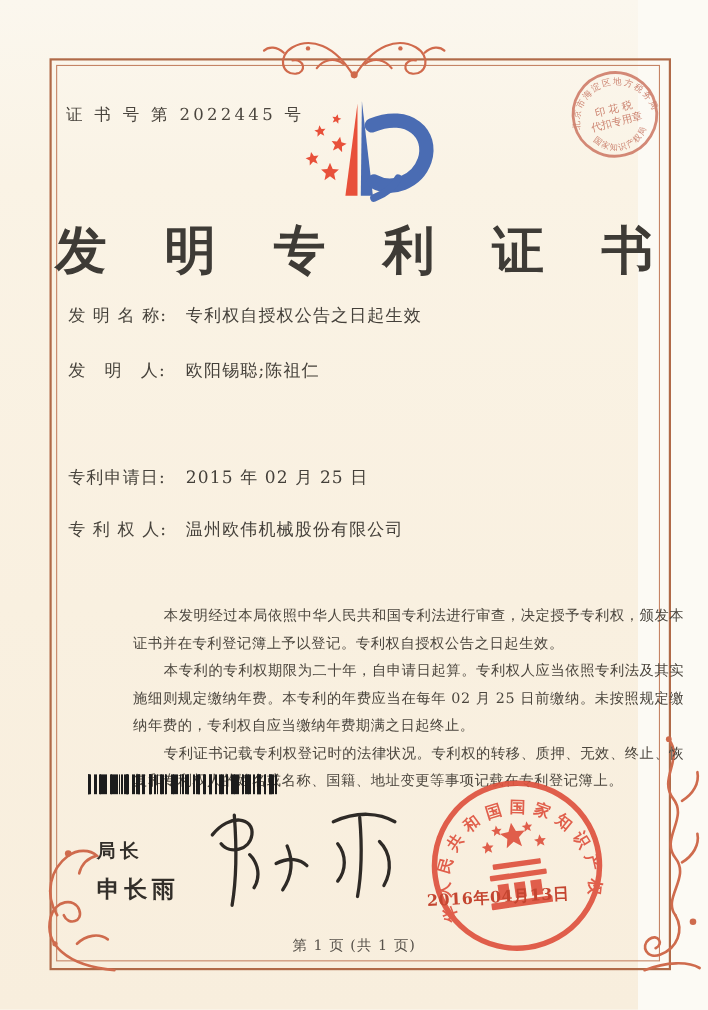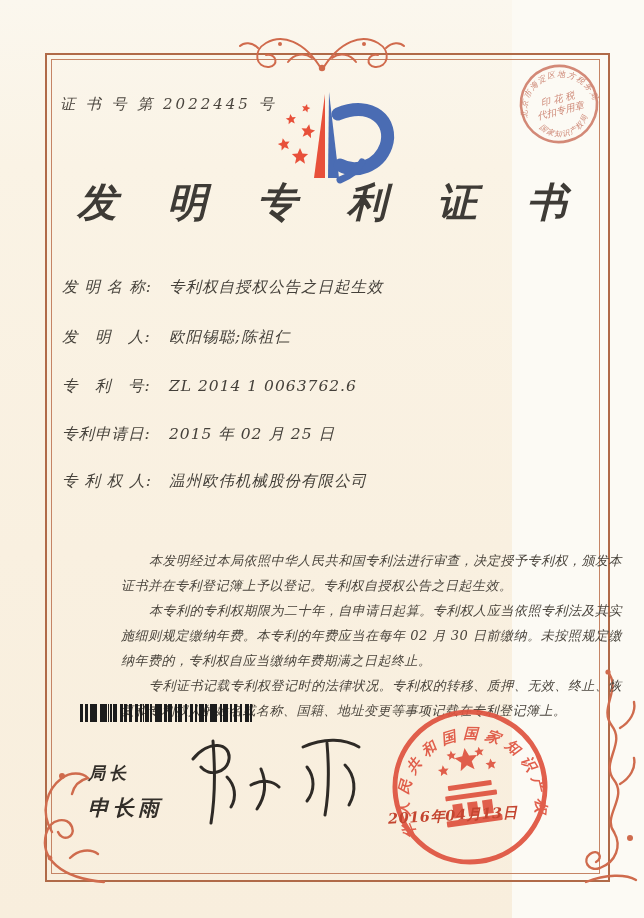--- a/index.html
+++ b/index.html
@@ -3,23 +3,22 @@
 <meta charset="utf-8">
 <style>
   html,body{margin:0;padding:0;}
   body{
     width:644px;height:918px;
     background:#fcfaf4;
     font-family:"DejaVu Serif","Liberation Serif",serif;
     overflow:hidden;
   }
   .sheet{
-    position:relative;width:512px;height:918px;
+    position:relative;width:580px;height:918px;
     background:linear-gradient(180deg,#fbf7ee 0%,#faf3e5 18%,#f9f0e0 60%,#f8eedd 100%);
-    font-style:italic;
   }
   
   .frame-outer{
     position:absolute;left:45px;top:53px;width:561px;height:825px;
     border:2px solid #b06a48;
   }
   .frame-inner{
     position:absolute;left:51px;top:59px;width:547px;height:813px;
     border:1px solid #c58465;
   }
@@ -28,22 +27,22 @@
   .cert-no{
     position:absolute;left:60px;top:95px;
     font-size:15px;letter-spacing:3px;color:#4a453e;
   }
   .logo{position:absolute;left:250px;top:86px;width:152px;height:102px;}
   .tax-stamp{
     position:absolute;left:516px;top:61px;width:86px;height:86px;
     transform:rotate(-14deg);opacity:.85;
   }
   .title{
-    position:absolute;left:0;top:175px;width:644px;
-    text-align:center;font-size:40px;font-weight:600;
+    position:absolute;left:0;top:197px;width:644px;
+    text-align:center;font-size:47px;font-weight:600;
     letter-spacing:18px;text-indent:18px;color:#3e3b36;
   }
   
   .field{
     position:absolute;left:62px;width:520px;
     font-size:15.5px;color:#47433c;letter-spacing:1px;white-space:nowrap;
   }
   .field .lbl{display:inline-block;min-width:97px;}
   .field .val{margin-left:4px;color:#44403a;}
   
@@ -167,36 +166,32 @@
   <div class="title">发 明 专 利 证 书</div>
 
   <div class="field" style="top:277px">
     <span class="lbl">发 明 名 称:</span>
     <span class="val">专利权自授权公告之日起生效</span>
   </div>
   <div class="field" style="top:327px">
     <span class="lbl">发　明　人:</span>
     <span class="val">欧阳锡聪;陈祖仁</span>
   </div>
-  <div class="field" style="top:376px">
-    <span class="lbl">专　利　号:</span>
-    <span class="val">ZL 2014 1 0063762.6</span>
-  </div>
   <div class="field" style="top:424px">
     <span class="lbl">专利申请日:</span>
     <span class="val">2015 年 02 月 25 日</span>
   </div>
   <div class="field" style="top:471px">
     <span class="lbl">专 利 权 人:</span>
     <span class="val">温州欧伟机械股份有限公司</span>
   </div>
 
   <div class="body-text">
     <p>本发明经过本局依照中华人民共和国专利法进行审查，决定授予专利权，颁发本证书并在专利登记簿上予以登记。专利权自授权公告之日起生效。</p>
-    <p>本专利的专利权期限为二十年，自申请日起算。专利权人应当依照专利法及其实施细则规定缴纳年费。本专利的年费应当在每年 02 月 30 日前缴纳。未按照规定缴纳年费的，专利权自应当缴纳年费期满之日起终止。</p>
+    <p>本专利的专利权期限为二十年，自申请日起算。专利权人应当依照专利法及其实施细则规定缴纳年费。本专利的年费应当在每年 02 月 25 日前缴纳。未按照规定缴纳年费的，专利权自应当缴纳年费期满之日起终止。</p>
     <p>专利证书记载专利权登记时的法律状况。专利权的转移、质押、无效、终止、恢复和专利权人的姓名或名称、国籍、地址变更等事项记载在专利登记簿上。</p>
   </div>
 
   <div class="barcode"></div>
 
   <div class="sig-title">局长</div>
   <div class="sig-name">申长雨</div>
 
   <svg class="signature-svg" viewBox="0 0 195 96">
     <g fill="none" stroke="#2e2a26" stroke-width="3" stroke-linecap="round">
@@ -230,14 +225,15 @@
       <rect x="54" y="86" width="52" height="5" rx="1"></rect>
       <rect x="60" y="95" width="10" height="14"></rect>
       <rect x="75" y="95" width="10" height="14"></rect>
       <rect x="90" y="95" width="10" height="14"></rect>
       <rect x="52" y="111" width="56" height="6" rx="1"></rect>
     </g>
   </svg>
 
   <div class="seal-date">2016年04月13日</div>
 
+  <div class="footer-page">第 1 页 (共 1 页)</div>
 
 </div>
 
 </body></html>

